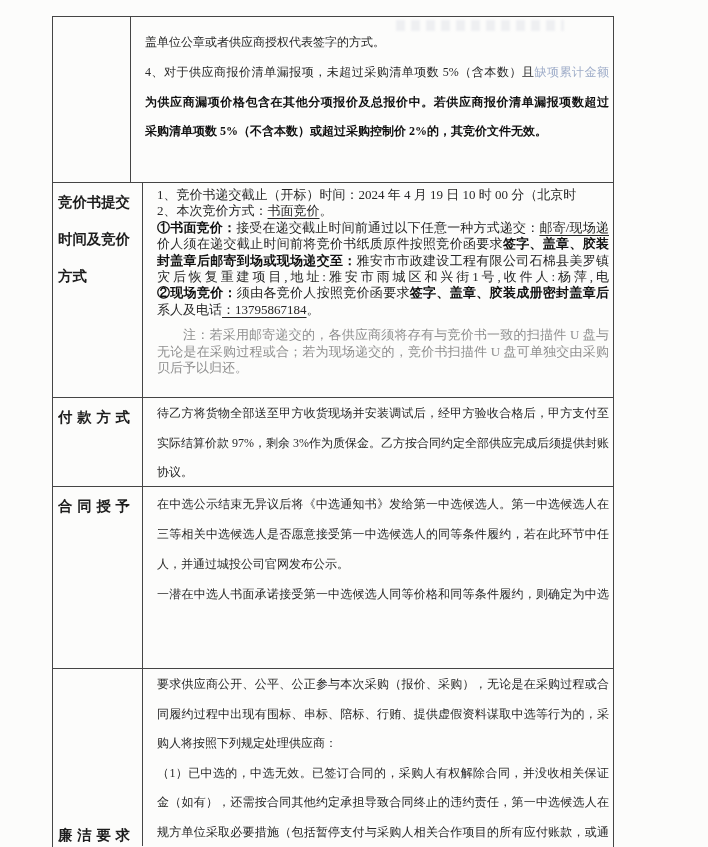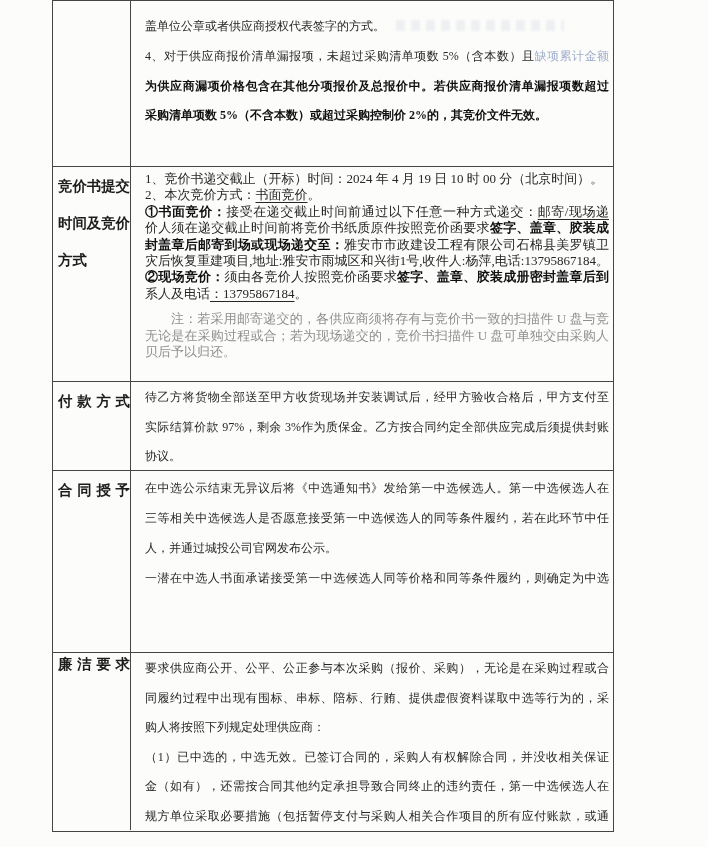--- a/index.html
+++ b/index.html
@@ -8,31 +8,31 @@
     position:relative;width:708px;height:847px;background:#fcfcfb;
     font-family:"Liberation Serif","DejaVu Serif",serif;color:#272727;
     overflow:hidden;
   }
   .smudge{
     position:absolute;left:396px;top:20px;width:168px;height:11px;
     background:repeating-linear-gradient(90deg,rgba(140,150,175,.5) 0 9px,rgba(140,150,175,0) 9px 15px);
     opacity:.25;filter:blur(1.2px);
   }
   .tbl{
-    position:absolute;left:52px;top:0;width:562px;height:832px;
+    position:absolute;left:52px;top:16px;width:562px;height:832px;
     border:1.5px solid #454545;box-sizing:border-box;
     display:flex;flex-direction:column;overflow:hidden;background:transparent;
   }
   .row{display:flex;box-sizing:border-box;flex:0 0 auto;border-top:1.5px solid #454545;}
   .row:first-child{border-top:none;}
   .r1{height:165px}.r2{height:215px}.r3{height:89px}.r4{height:182px}.r5{height:178px}
   .r1{--lh:29.8px}.r2{--lh:16.4px}.r3{--lh:29.5px}.r4{--lh:30px}.r5{--lh:29.6px}
-  .lc{flex:0 0 78px;border-right:1.5px solid #454545;box-sizing:border-box;padding:8px 0 0 5px;}
+  .lc{flex:0 0 78px;border-right:1.5px solid #454545;box-sizing:border-box;padding:8px 12px 0 5px;}
   .r2 .lc{padding-top:1px}
-  .r5 .lc{display:flex;align-items:flex-start;padding-top:0}
+  .r5 .lc{display:flex;align-items:flex-end;padding-top:0}
   .jlabel{
     width:72px;font-weight:700;font-size:14.4px;line-height:22px;
     text-align:justify;color:#1c1c1c;letter-spacing:0;
   }
   .r2 .jlabel{line-height:37px}
   .stretch{height:22px;overflow:hidden}
   .stretch::after{content:"";display:inline-block;width:100%;height:0}
   .cc{
     flex:1 1 auto;box-sizing:border-box;overflow:hidden;
     padding:0 4px 0 14px;font-size:12px;

